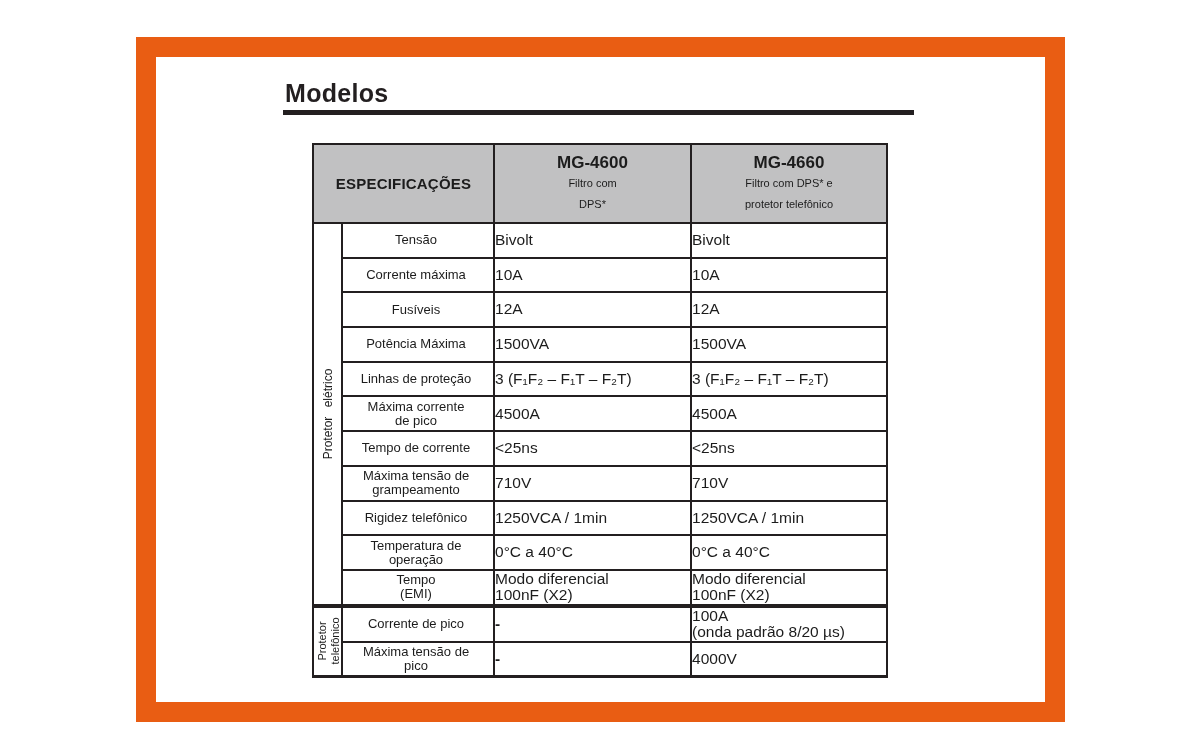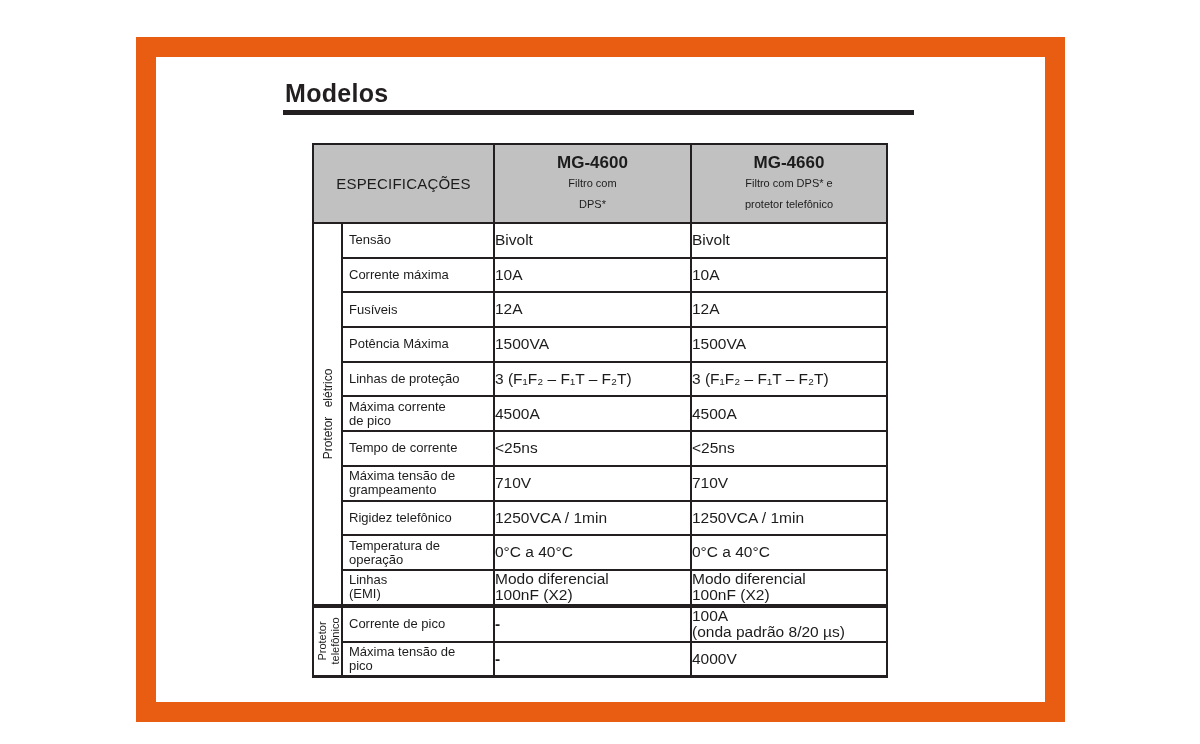--- a/index.html
+++ b/index.html
@@ -63,21 +63,21 @@
     vertical-align: middle;
     overflow: hidden;
   }
 
   tr.head { height: 79px; }
   tr.row  { height: 34.7px; }
 
   th.spec-h {
     background: var(--header_gray, #C1C1C2);
     font-size: 15px;
-    font-weight: normal;
+    font-weight: bold;
     text-align: center;
     letter-spacing: 0.2px;
   }
   th.model-h {
     background: var(--header_gray, #C1C1C2);
     text-align: center;
     font-weight: normal;
   }
   .model {
     font-size: 17px;
@@ -89,21 +89,21 @@
     line-height: 21px;
     white-space: pre-line;
   }
 
   td.lbl {
     font-size: 13px;
     line-height: 14px;
     padding-left: 6px;
     padding-right: 10px;
     white-space: pre-line;
-    text-align: left;
+    text-align: center;
   }
   td.val {
     font-size: 15.5px;
     line-height: 16.5px;
     text-align: left;
     white-space: pre-line;
   }
   td.val.dash { font-weight: bold; }
 
   td.group { position: relative; }
@@ -205,21 +205,21 @@
       <td class="val">1250VCA / 1min</td>
       <td class="val">1250VCA / 1min</td>
     </tr>
     <tr class="row">
       <td class="lbl">Temperatura de
 operação</td>
       <td class="val">0°C a 40°C</td>
       <td class="val">0°C a 40°C</td>
     </tr>
     <tr class="row">
-      <td class="lbl">Linhas
+      <td class="lbl">Tempo
 (EMI)</td>
       <td class="val">Modo diferencial
 100nF (X2)</td>
       <td class="val">Modo diferencial
 100nF (X2)</td>
     </tr>
 
     <tr class="row sep">
       <td class="group" rowspan="2">
         <div class="vlabel vlabel-two">Protetor

